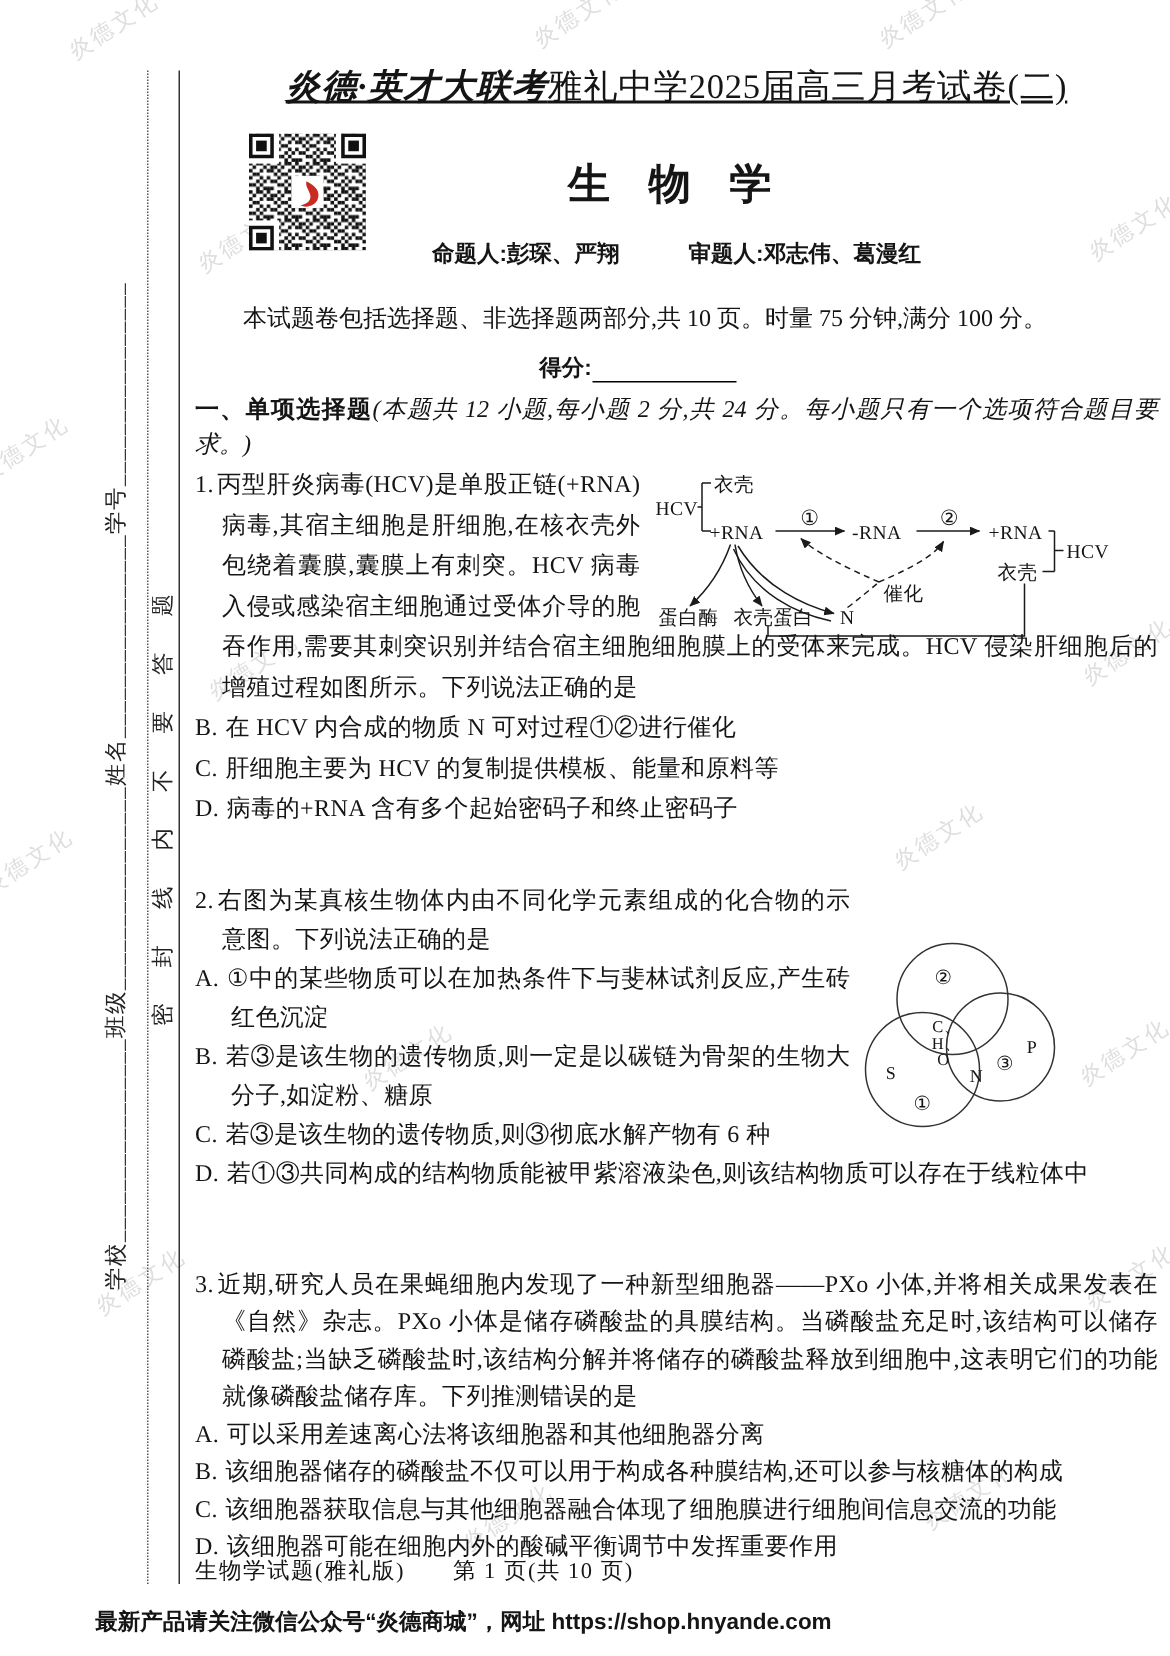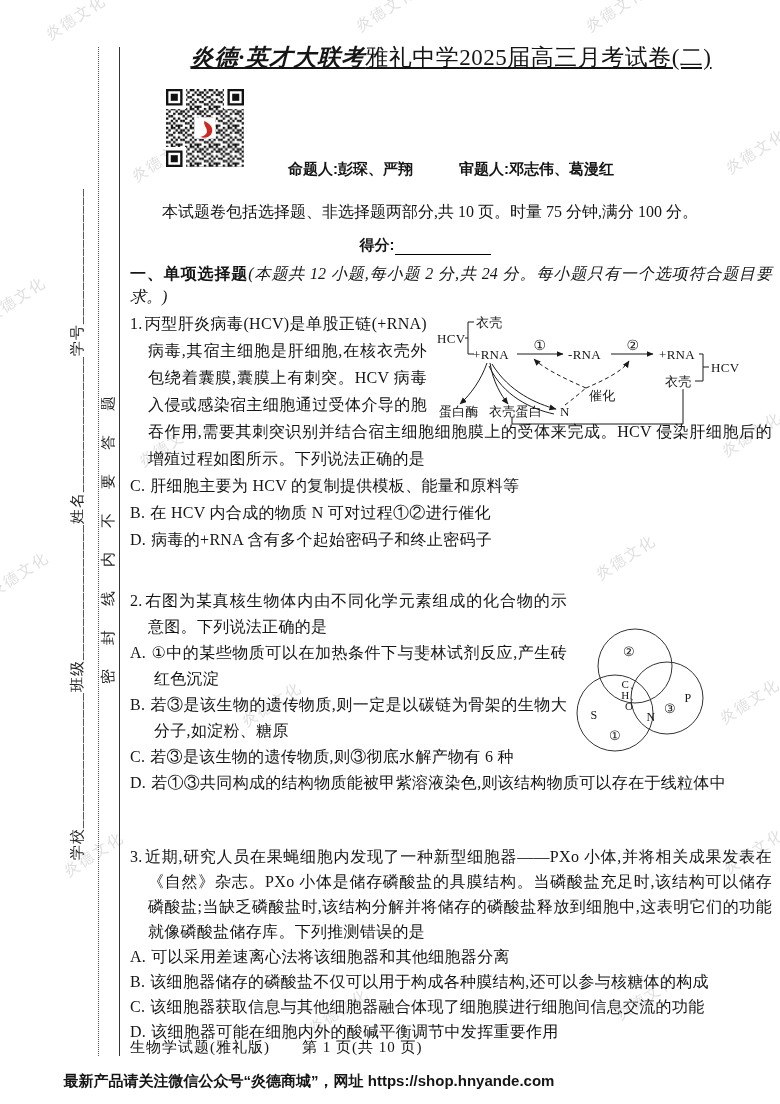--- a/index.html
+++ b/index.html
@@ -127,20 +127,21 @@
       <rect x="12" y="12" width="9" height="9" fill="#fff"></rect>
       <path d="M16.2,13.5 c2.4,1.2 4.0,2.8 3.2,5.0 c-0.7,1.9 -3.1,2.6 -4.9,1.8 c1.9,-0.4 3.0,-1.3 2.8,-2.8 c-0.2,-1.4 -1.5,-2.4 -1.1,-4.0 z" fill="#c92a22"></path>
     </svg>
   </div>
 
   <div class="main">
 
     <div class="exam-title">
       <span class="series">炎德·英才大联考</span><span class="rest">雅礼中学2025届高三月考试卷(二)</span>
     </div>
+    <div class="subject sans">生 物 学</div>
     <div class="people sans">
       <span>命题人:彭琛、严翔</span>
       <span>审题人:邓志伟、葛漫红</span>
     </div>
     <div class="intro">本试题卷包括选择题、非选择题两部分,共 10 页。时量 75 分钟,满分 100 分。</div>
     <div class="score-row sans">
       <span>得分:</span><span class="score-blank"></span>
     </div>
     <div class="section">
       <span class="stitle">一、单项选择题</span><span class="snote">(本题共 12 小题,每小题 2 分,共 24 分。每小题只有一个选项符合题目要求。)</span>
@@ -179,22 +180,22 @@
           <text x="274" y="62">HCV</text>
           <text x="2" y="106">蛋白酶</text>
           <text x="52" y="106">衣壳蛋白</text>
           <text x="123" y="106">N</text>
           <text x="152" y="90">催化</text>
         </svg>
       </div>
       <div class="stem">
         <span class="num">1.</span><span>丙型肝炎病毒(HCV)是单股正链(+RNA)病毒,其宿主细胞是肝细胞,在核衣壳外包绕着囊膜,囊膜上有刺突。HCV 病毒入侵或感染宿主细胞通过受体介导的胞吞作用,需要其刺突识别并结合宿主细胞细胞膜上的受体来完成。HCV 侵染肝细胞后的增殖过程如图所示。下列说法正确的是</span>
       </div>
+      <div class="opt"><span class="olabel">B.</span><span>在 HCV 内合成的物质 N 可对过程①②进行催化</span></div>
       <div class="opt"><span class="olabel">C.</span><span>肝细胞主要为 HCV 的复制提供模板、能量和原料等</span></div>
-      <div class="opt"><span class="olabel">B.</span><span>在 HCV 内合成的物质 N 可对过程①②进行催化</span></div>
       <div class="opt"><span class="olabel">D.</span><span>病毒的+RNA 含有多个起始密码子和终止密码子</span></div>
     </div>
 
     <div class="q" style="top:588px;line-height:26px">
       <div class="fig2">
         <svg width="205" height="150" viewBox="0 0 205 150" font-size="12">
           <g stroke="#333" stroke-width="1" fill="none">
             <circle cx="68" cy="50" r="37"></circle>
             <circle cx="48" cy="97" r="38"></circle>
             <circle cx="100" cy="82" r="36"></circle>

